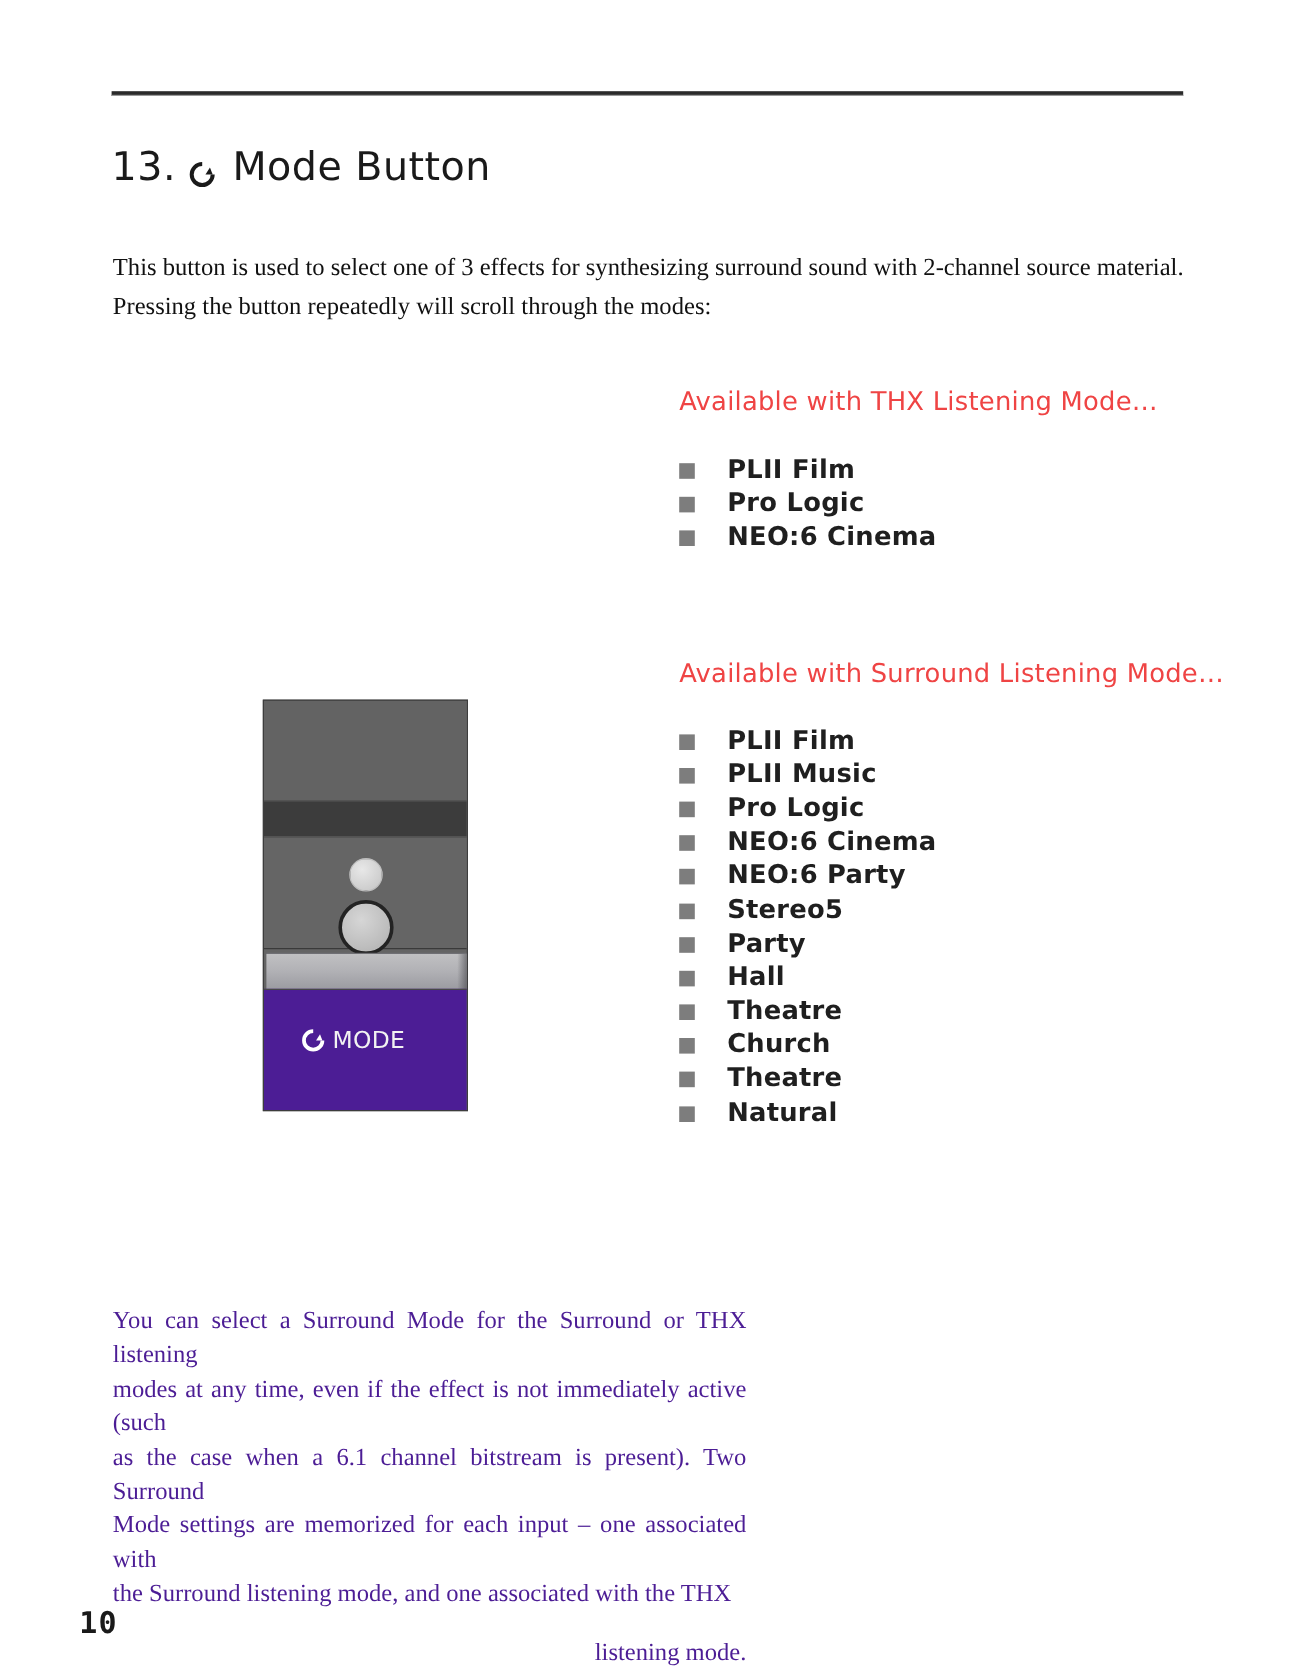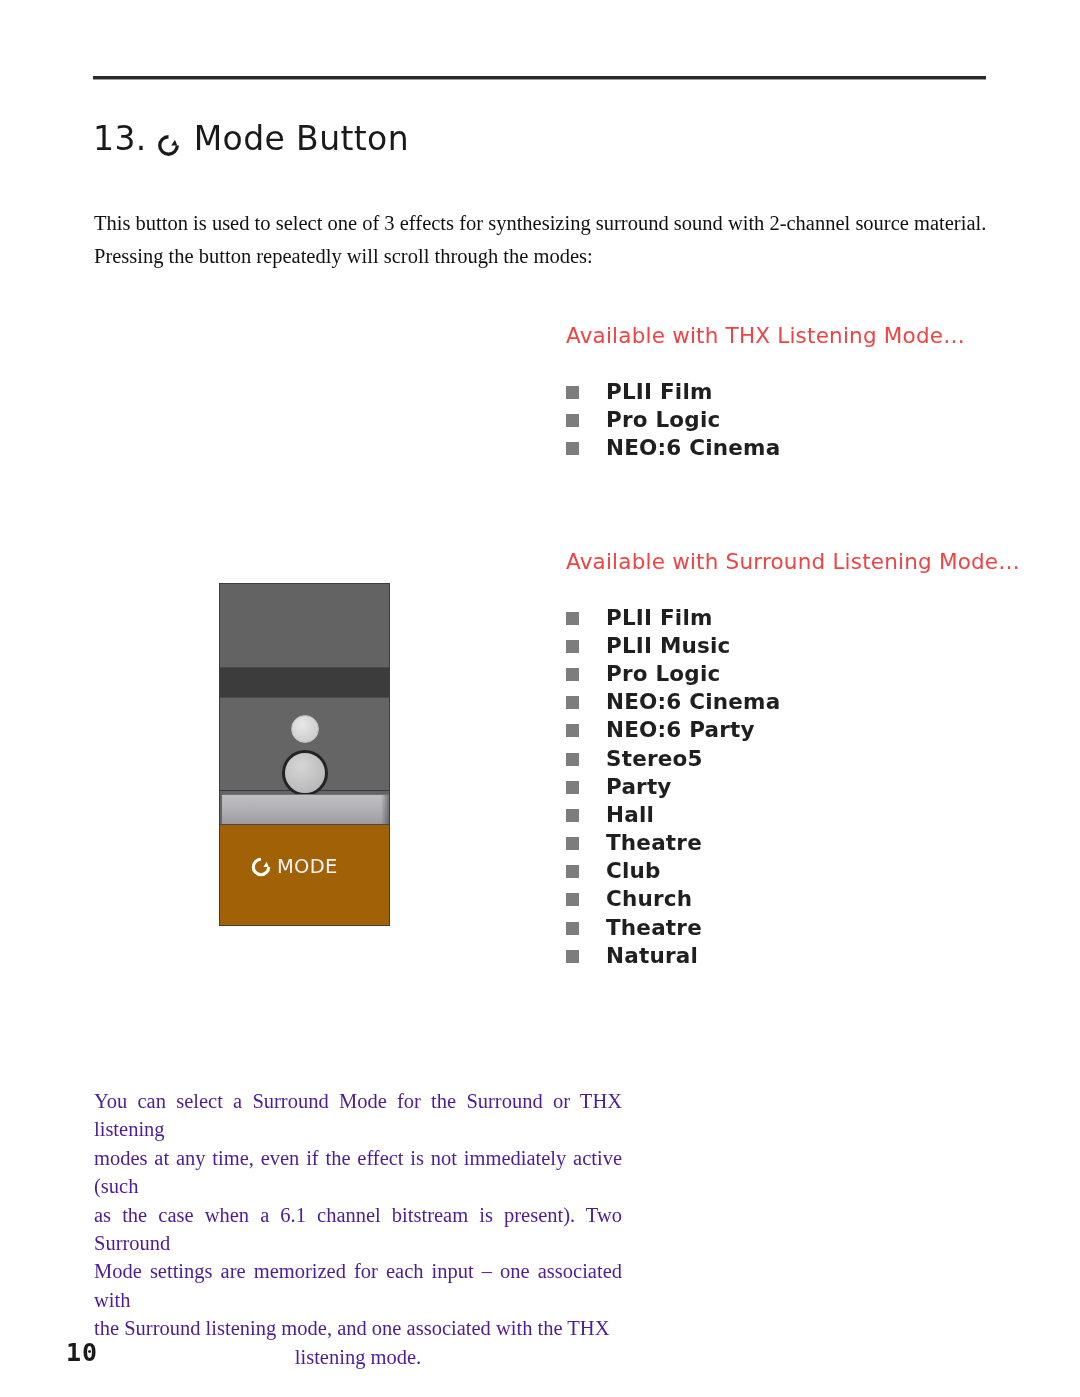--- a/index.html
+++ b/index.html
@@ -68,21 +68,21 @@
     position: absolute;
     left: 94px;
     top: 1087px;
     width: 528px;
     font-family: "Liberation Serif", serif;
     font-size: 20.5px;
     line-height: 28.4px;
     color: #4c1d95;
     text-align: justify;
   }
-  .para-bottom .lastline { text-align: center; }
+  .para-bottom .lastline { text-align: right; margin-top: 20px; }
 
   
   .list-block { position: absolute; }
   .list-thx { left: 566px; top: 323px; }
   .list-surround { left: 566px; top: 549px; }
 
   .list-title {
     font-family: "DejaVu Sans", sans-serif;
     font-size: 21.5px;
     color: #ef4444;
@@ -193,21 +193,21 @@
     position: absolute;
     right: 0; top: 0;
     width: 8px; height: 100%;
     background: linear-gradient(90deg, rgba(0,0,0,0) 0%, rgba(60,60,65,0.55) 100%);
   }
   .remote .band-bottom {
     position: absolute;
     left: 0; top: 240px;
     width: 100%;
     height: 103px;
-    background: #a16207;
+    background: #4c1d95;
     border-top: 1px solid #474747;
     box-sizing: border-box;
   }
   .remote .mode-legend {
     position: absolute;
     left: 30px;
     top: 30px;
     display: flex;
     align-items: center;
   }
@@ -304,24 +304,20 @@
       <span class="bullet-sq"></span>
       <span class="mode-label">Party</span>
     </li>
     <li class="mode-item">
       <span class="bullet-sq"></span>
       <span class="mode-label">Hall</span>
     </li>
     <li class="mode-item">
       <span class="bullet-sq"></span>
       <span class="mode-label">Theatre</span>
-    </li>
-    <li class="mode-item">
-      <span class="bullet-sq"></span>
-      <span class="mode-label">Club</span>
     </li>
     <li class="mode-item">
       <span class="bullet-sq"></span>
       <span class="mode-label">Church</span>
     </li>
     <li class="mode-item">
       <span class="bullet-sq"></span>
       <span class="mode-label">Theatre</span>
     </li>
     <li class="mode-item">

